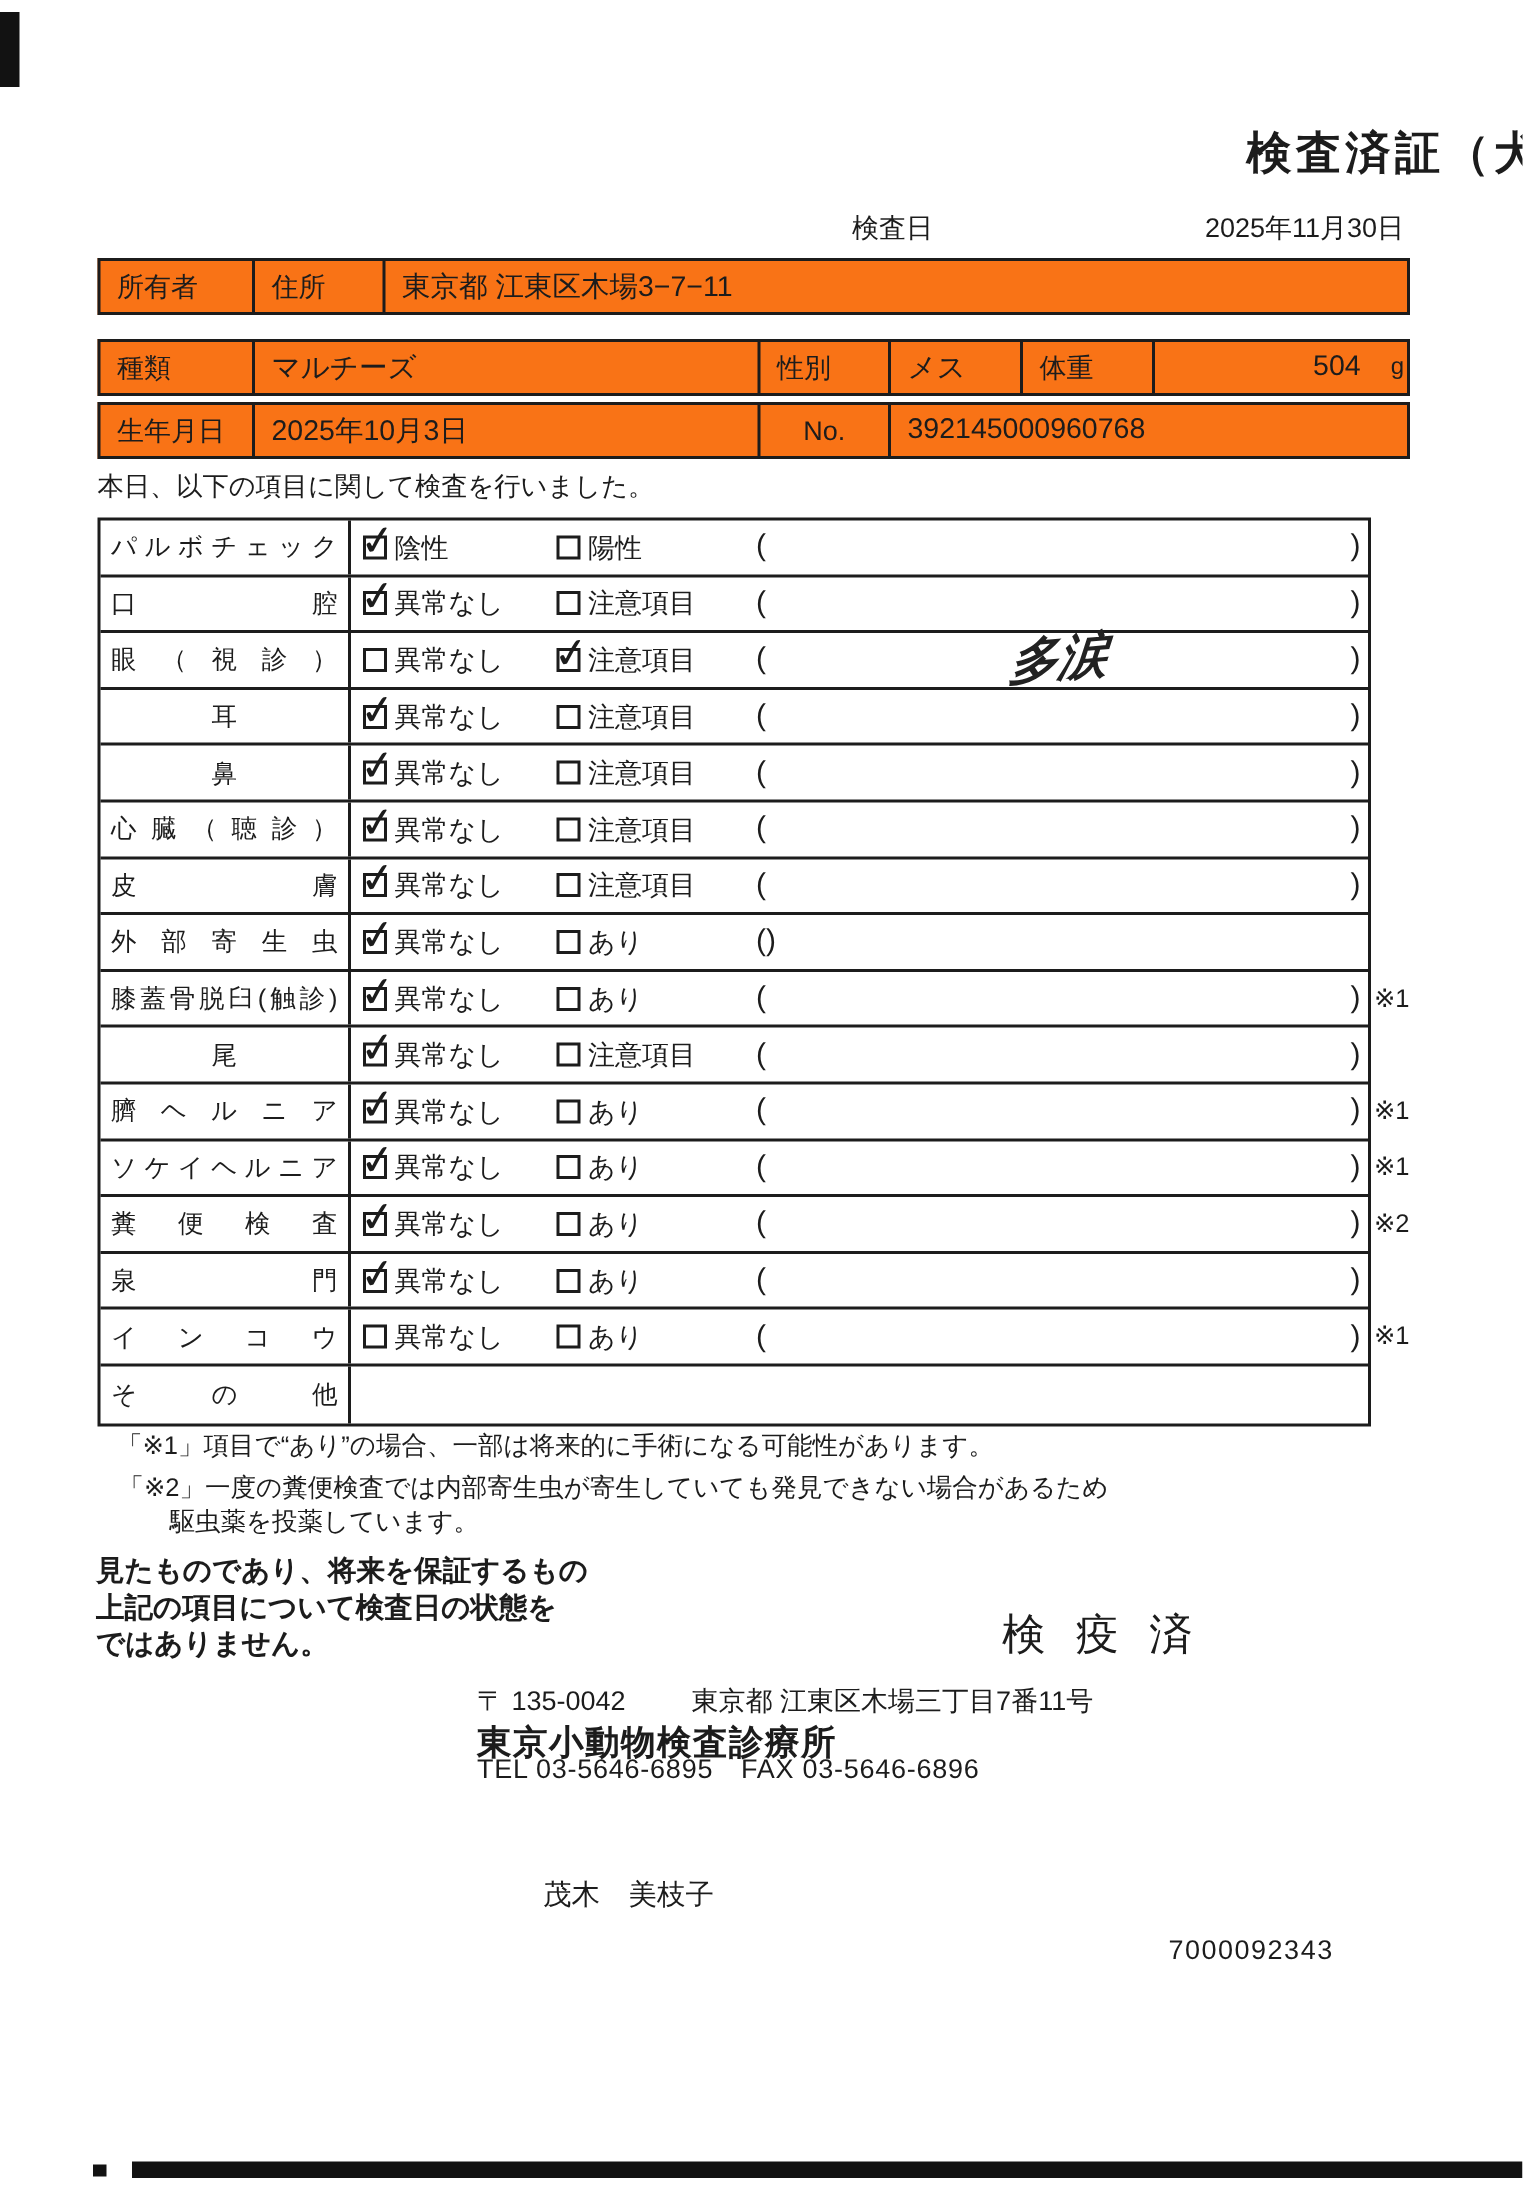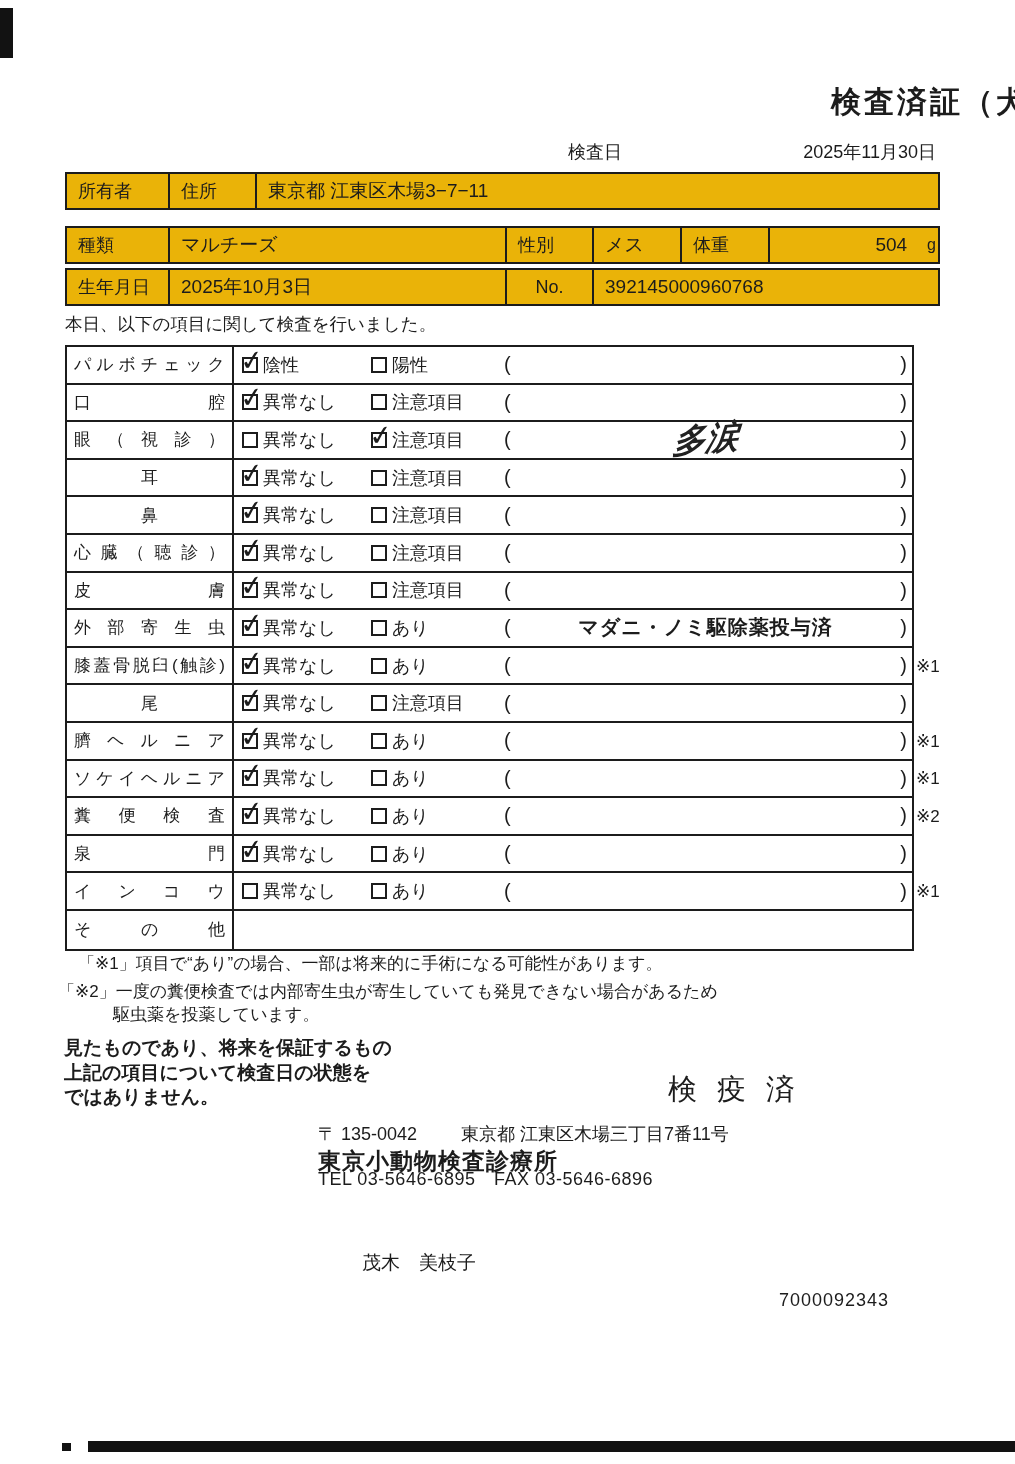--- a/index.html
+++ b/index.html
@@ -7,21 +7,21 @@
     width:1015px;height:1464px;position:relative;overflow:hidden;
     background:#ffffff;color:#1c1c1c;
     font-family:"Liberation Sans","DejaVu Sans",sans-serif;
   }
   .abs{position:absolute;}
   
   .title{top:82px;left:0;width:100%;text-align:right;font-size:30px;font-weight:bold;letter-spacing:3px;margin-left:47px;}
   
   .date-row{top:140px;left:568px;width:368px;display:flex;justify-content:space-between;font-size:18px;}
   
-  .info-row{left:65px;width:875px;height:38px;display:flex;border:2px solid #1c1c1c;box-sizing:border-box;background:#eab308;}
+  .info-row{left:65px;width:875px;height:38px;display:flex;border:2px solid #1c1c1c;box-sizing:border-box;background:#f97316;}
   .i1{top:172px;} .i2{top:226px;} .i3{top:268px;}
   .icell{display:flex;align-items:center;box-sizing:border-box;border-right:2px solid #1c1c1c;padding-left:11px;font-size:18px;}
   .icell:last-child{border-right:none;}
   .ival{font-size:19px;}
   .w-label{width:103px;flex:none;}
   .w-val-l{width:337px;flex:none;}
   .w-label2{width:87px;flex:none;}
   .w-val-r{flex:1;}
   .w-sex{width:88px;flex:none;}
   .w-wlab{width:88px;flex:none;}
@@ -53,21 +53,21 @@
   .note.hand{
     font-family:"DejaVu Serif",serif;font-style:italic;font-weight:bold;font-size:33px;
     transform:rotate(-5deg) skewX(-10deg);color:#222;
   }
   .note.printed{font-weight:bold;font-size:20px;letter-spacing:1px;}
   .mark{position:absolute;right:-44px;top:50%;transform:translateY(-50%);width:40px;font-size:17px;}
   .rest{flex:1;}
   
   .fn{font-size:17px;}
   .fn1{top:952px;left:62px;margin-left:16px;}
-  .fn2a{top:980px;left:58px;}
+  .fn2a{top:980px;left:79px;}
   .fn2b{top:1003px;left:113px;}
   
   .disclaimer{top:1036px;left:64px;font-size:19px;font-weight:bold;line-height:24.5px;width:400px;}
   .stamp{top:1070px;left:668px;font-size:29px;letter-spacing:6px;}
   
   .postal-row{top:1122px;left:318px;display:flex;gap:44px;font-size:18px;}
   .tel-row{top:1167px;left:318px;font-size:18px;letter-spacing:0.5px;}
   .clinic{top:1146px;left:318px;font-size:23px;font-weight:bold;letter-spacing:1px;text-align:center;}
   .person{top:1250px;left:362px;font-size:19px;}
   .serial{top:1290px;left:779px;font-size:18px;letter-spacing:1px;}
@@ -304,21 +304,20 @@
     <div class="cell cb cb1">
         <span class="box checked"></span>
         <span>異常なし</span>
       </div>
     <div class="cell cb cb2">
         <span class="box"></span>
         <span>あり</span>
       </div>
     <div class="cell paren">
         <span class="po">(</span>
-        <span class="note printed">マダニ・ノミ駆除薬投与済</span>
         <span class="pc">)</span>
       </div>
     <span class="mark"></span>
   </div>
 
   <div class="crow">
     <div class="cell name">
         <span class="chars justify">
           <span>膝</span>
           <span>蓋</span>

